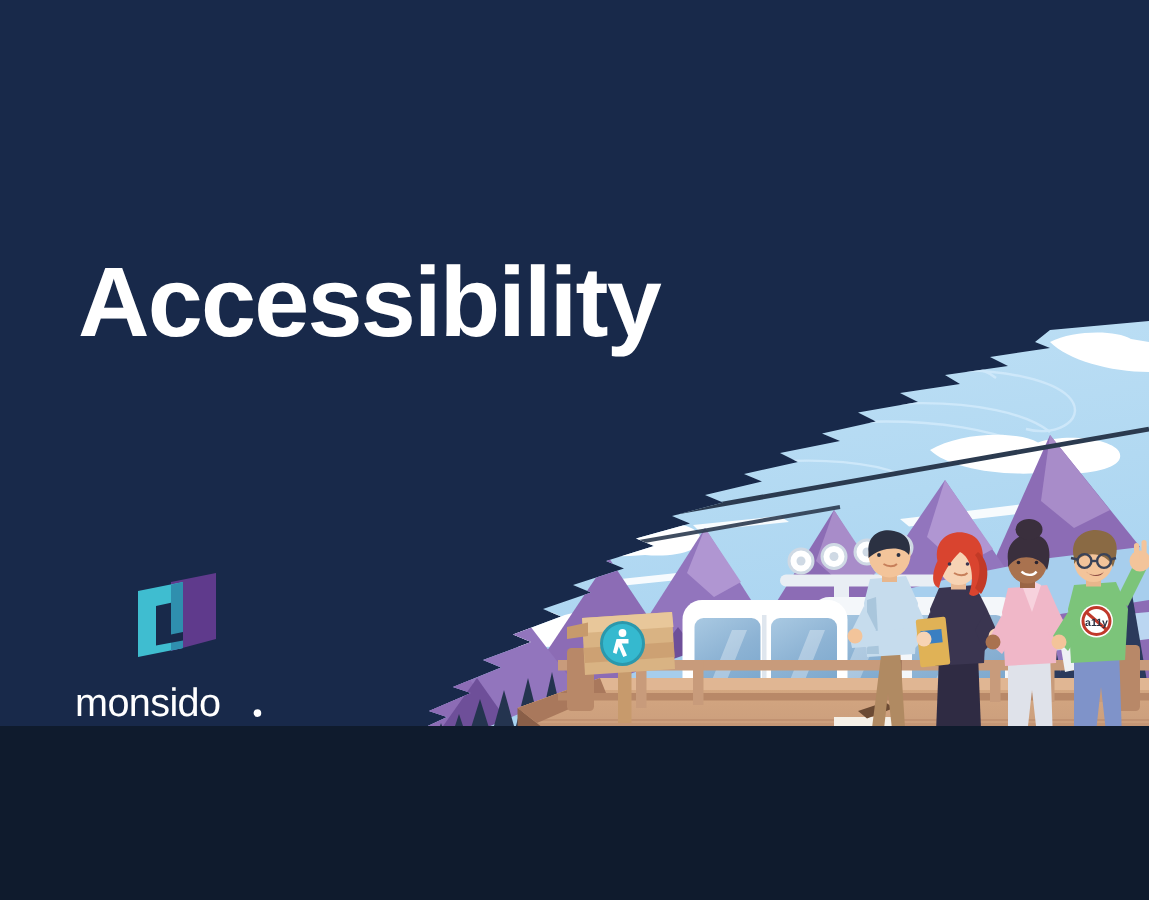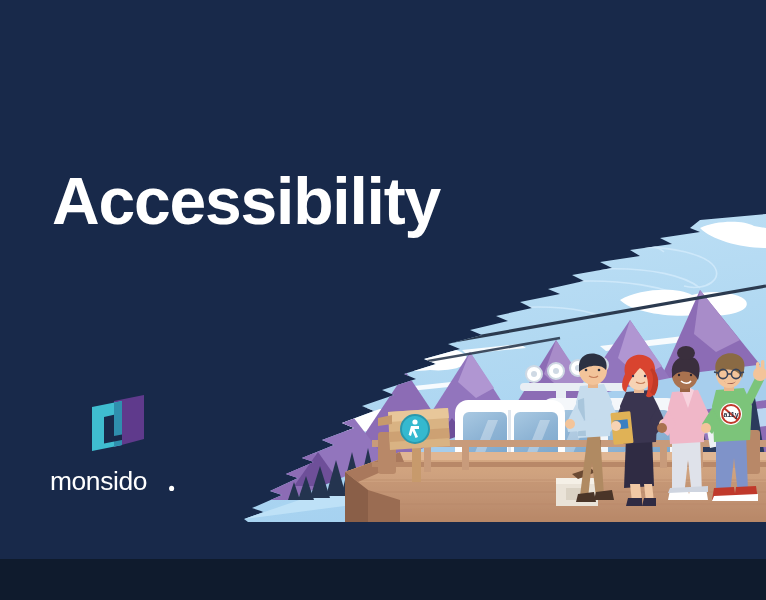--- a/index.html
+++ b/index.html
@@ -3,21 +3,21 @@
 <meta charset="utf-8">
 <style>
   html, body {
     margin: 0;
     padding: 0;
     background: #0f1b2d;
   }
   #cover {
     position: relative;
     width: 766px;
-    height: 559px;
+    height: 484px;
     overflow: hidden;
     background: #18294a;
     font-family: "Liberation Sans", sans-serif;
   }
   #bg-fill {
     position: absolute;
     inset: 0;
     background: #18294a;
   }
   #illustration {
@@ -38,21 +38,21 @@
     font-weight: bold;
     font-size: 66px;
     line-height: 67px;
     letter-spacing: -1.2px;
     color: #ffffff;
     white-space: nowrap;
   }
   #logo-block {
     position: absolute;
     left: 50px;
-    top: 393px;
+    top: 380px;
     width: 210px;
   }
   #logo-mark {
     width: 62px;
     height: 62px;
     display: block;
     margin-left: 38px;
   }
   #logo-wordmark {
     display: block;

